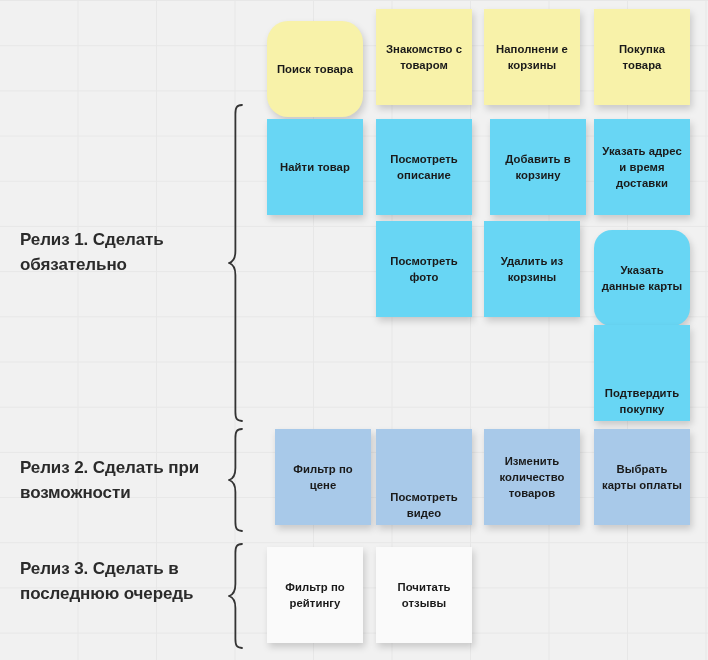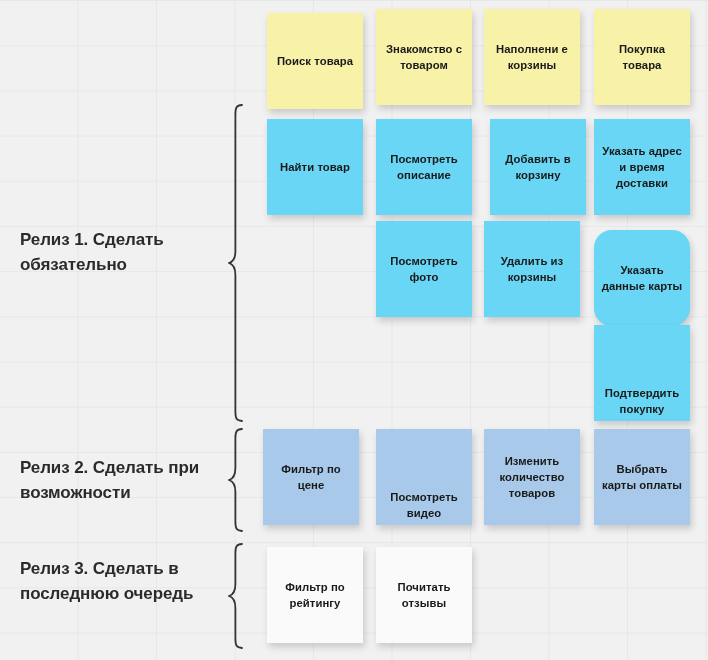--- a/index.html
+++ b/index.html
@@ -70,21 +70,21 @@
   .card.yellow { background-color: #f8f2a9; }
   .card.cyan   { background-color: #68d6f4; }
   .card.steel  { background-color: #a8c9e9; }
   .card.white  { background-color: #fafafa; }
 </style>
 </head>
 <body>
 
 <div id="board">
 
-  <div class="card yellow" style="left:267px; top:13px;">
+  <div class="card yellow" style="left:267px; top:21px;border-radius:21px;">
     <span>Поиск товара</span>
   </div>
   <div class="card yellow" style="left:376px; top:9px;">
     <span>Знакомство с товаром</span>
   </div>
   <div class="card yellow" style="left:484px; top:9px;">
     <span>Наполнени е корзины</span>
   </div>
   <div class="card yellow" style="left:594px; top:9px;">
     <span>Покупка товара</span>
@@ -126,21 +126,21 @@
   </div>
 
   <div class="release-label" style="top:455px;">Релиз 2. Сделать при возможности</div>
 
   <div class="brace" style="top:427px;">
     <svg width="16" height="106" viewBox="0 0 16 106" fill="none" xmlns="http://www.w3.org/2000/svg">
       <path d="M14 2 C8.5 2.4 7.4 4.6 7.4 11 L7.4 41 C7.4 48 5.8 51.5 1.2 53 C5.8 54.5 7.4 58 7.4 65 L7.4 95 C7.4 101.4 8.5 103.6 14 104" stroke="#333333" stroke-width="1.8" stroke-linecap="round" fill="none"></path>
     </svg>
   </div>
 
-  <div class="card steel" style="left:263px; top:429px;">
+  <div class="card steel" style="left:275px; top:429px;">
     <span>Фильтр по цене</span>
   </div>
   <div class="card steel" style="left:376px; top:429px;align-items:flex-end;">
     <span>Посмотреть видео</span>
   </div>
   <div class="card steel" style="left:484px; top:429px;">
     <span>Изменить количество товаров</span>
   </div>
   <div class="card steel" style="left:594px; top:429px;">
     <span>Выбрать карты оплаты</span>

